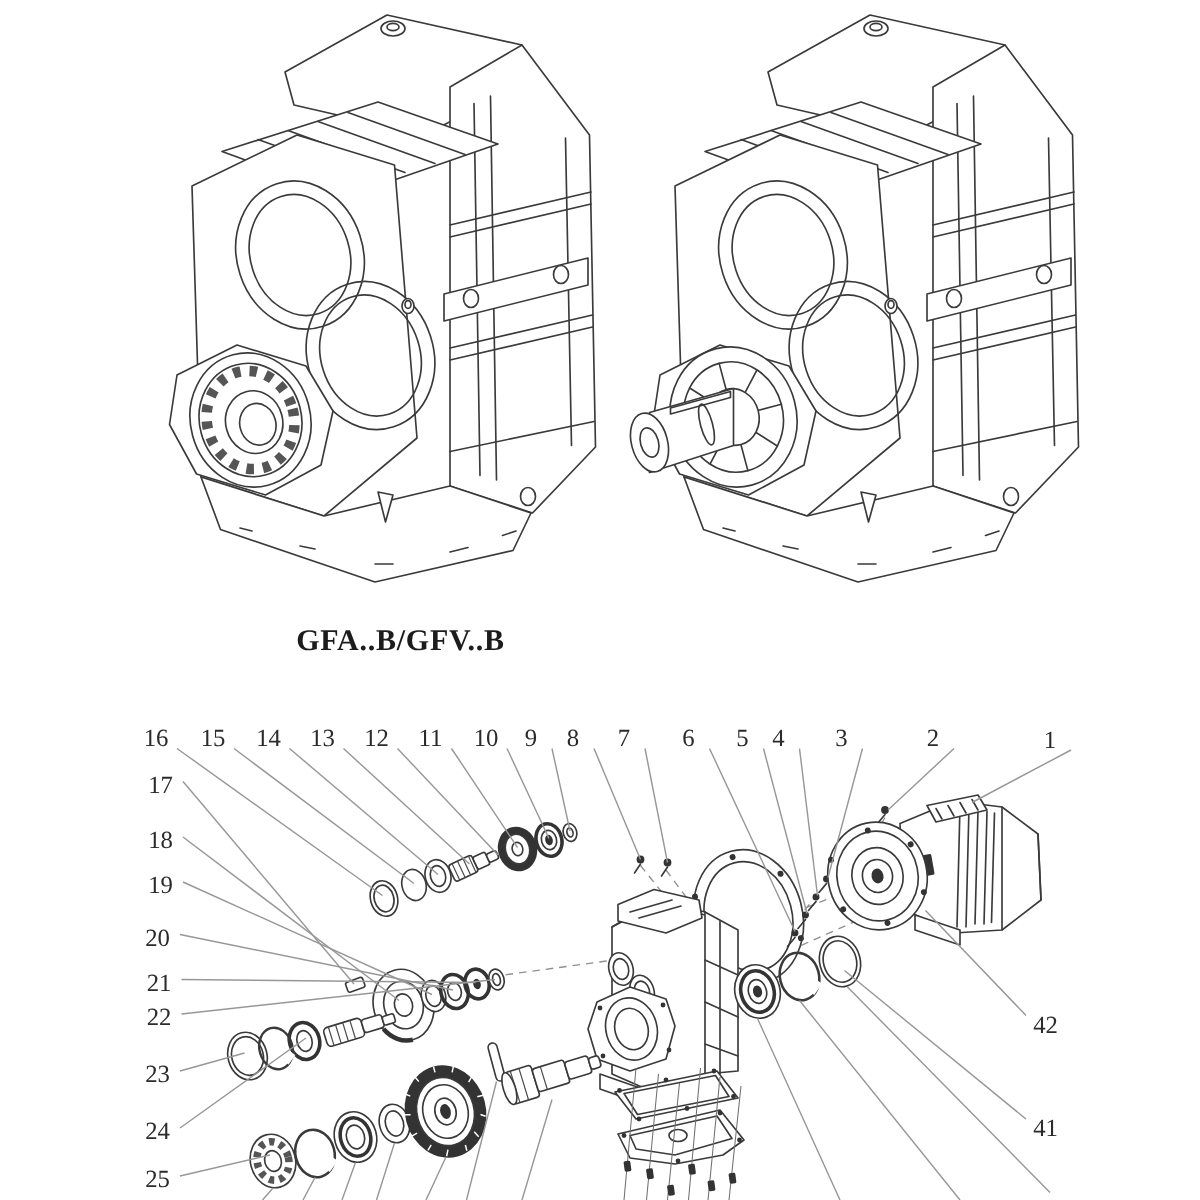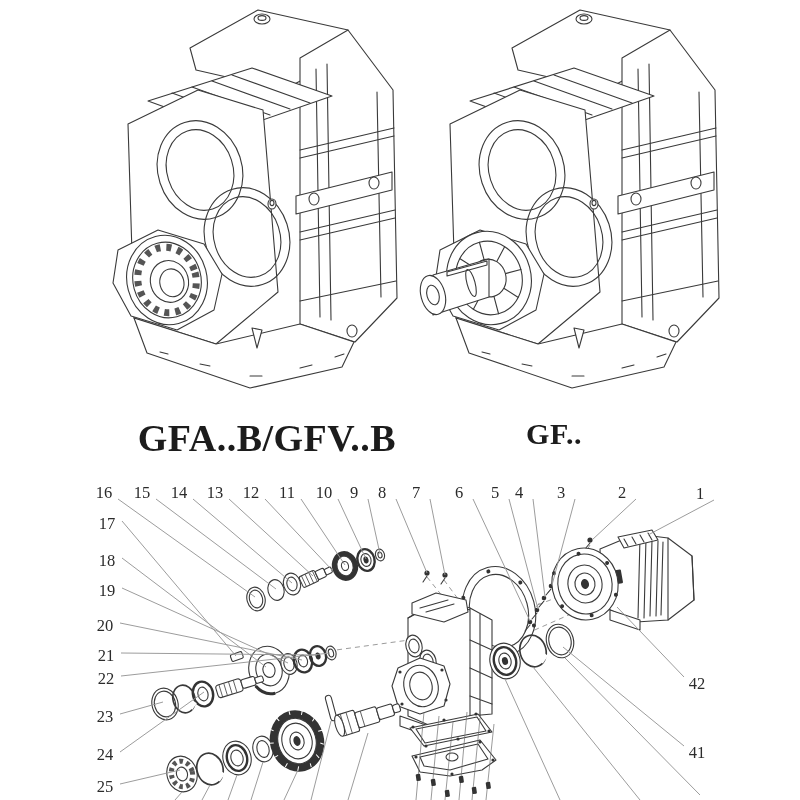--- a/index.html
+++ b/index.html
@@ -1,19 +1,19 @@
 <!DOCTYPE html>
 <html><head>
 <meta charset="utf-8">
 <style>
   html,body{margin:0;padding:0;background:#ffffff;}
   .canvas{position:relative;width:800px;height:800px;background:#fff;overflow:hidden;
           font-family:"Liberation Serif", serif;}
   .caption{position:absolute;text-align:center;font-weight:bold;color:#1c1c1c;
-           font-size:38px;letter-spacing:.5px;white-space:nowrap;}
+           font-size:20px;letter-spacing:.5px;white-space:nowrap;}
   svg{position:absolute;left:0;top:0;}
   
   .ink  {stroke:#3a3a3a;fill:none;stroke-width:1.1;stroke-linejoin:round;stroke-linecap:round;}
   .inkf {stroke:#3a3a3a;fill:#ffffff;stroke-width:1.1;stroke-linejoin:round;stroke-linecap:round;}
   .thin {stroke:#4a4a4a;fill:none;stroke-width:.8;}
   .thick{stroke:#333333;fill:none;stroke-width:2.4;}
   .darkf{fill:#333333;stroke:none;}
   .dash {stroke:#8f8f8f;fill:none;stroke-width:.9;stroke-dasharray:5 4;}
   .leader{stroke:#979797;stroke-width:.95;}
   .stub {stroke:#979797;fill:none;stroke-width:.95;}
@@ -404,15 +404,14 @@
         <text x="106" y="678" class="pnum">22</text>
         <text x="105" y="716" class="pnum">23</text>
         <text x="105" y="754" class="pnum">24</text>
         <text x="105" y="786" class="pnum">25</text>
         <text x="697" y="752" class="pnum">41</text>
         <text x="697" y="683" class="pnum">42</text>
       </g>
 </svg>
 
 <div class="caption" style="left:128px;top:416px;width:278px;">GFA..B/GFV..B</div>
-<div class="caption" style="left:494px;top:417px;width:120px;font-size:30px;">GF..</div>
 
 </div>
 
 </body></html>

